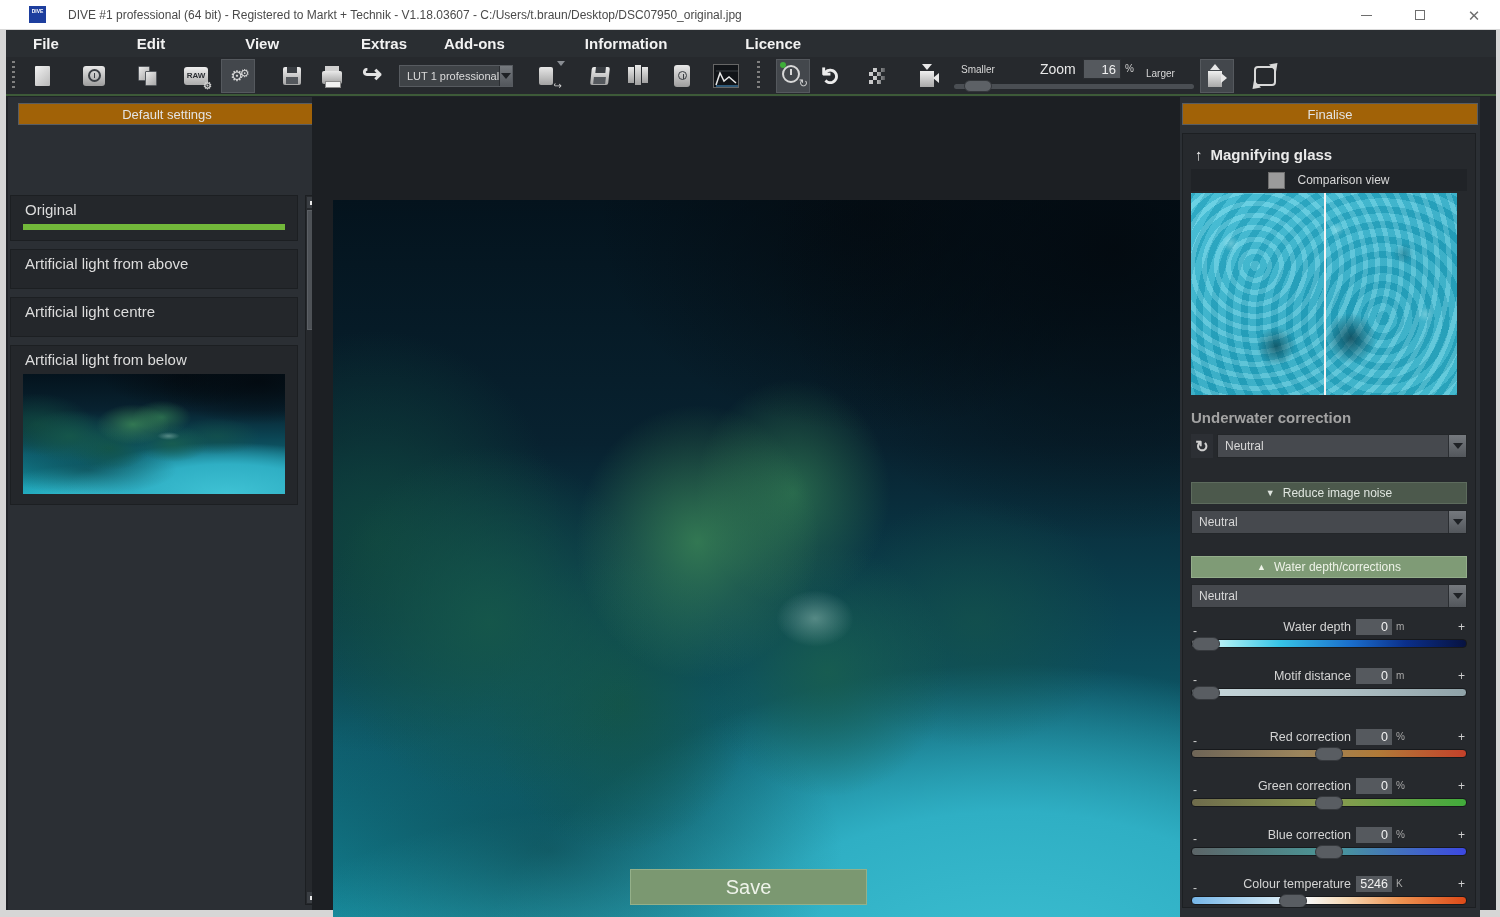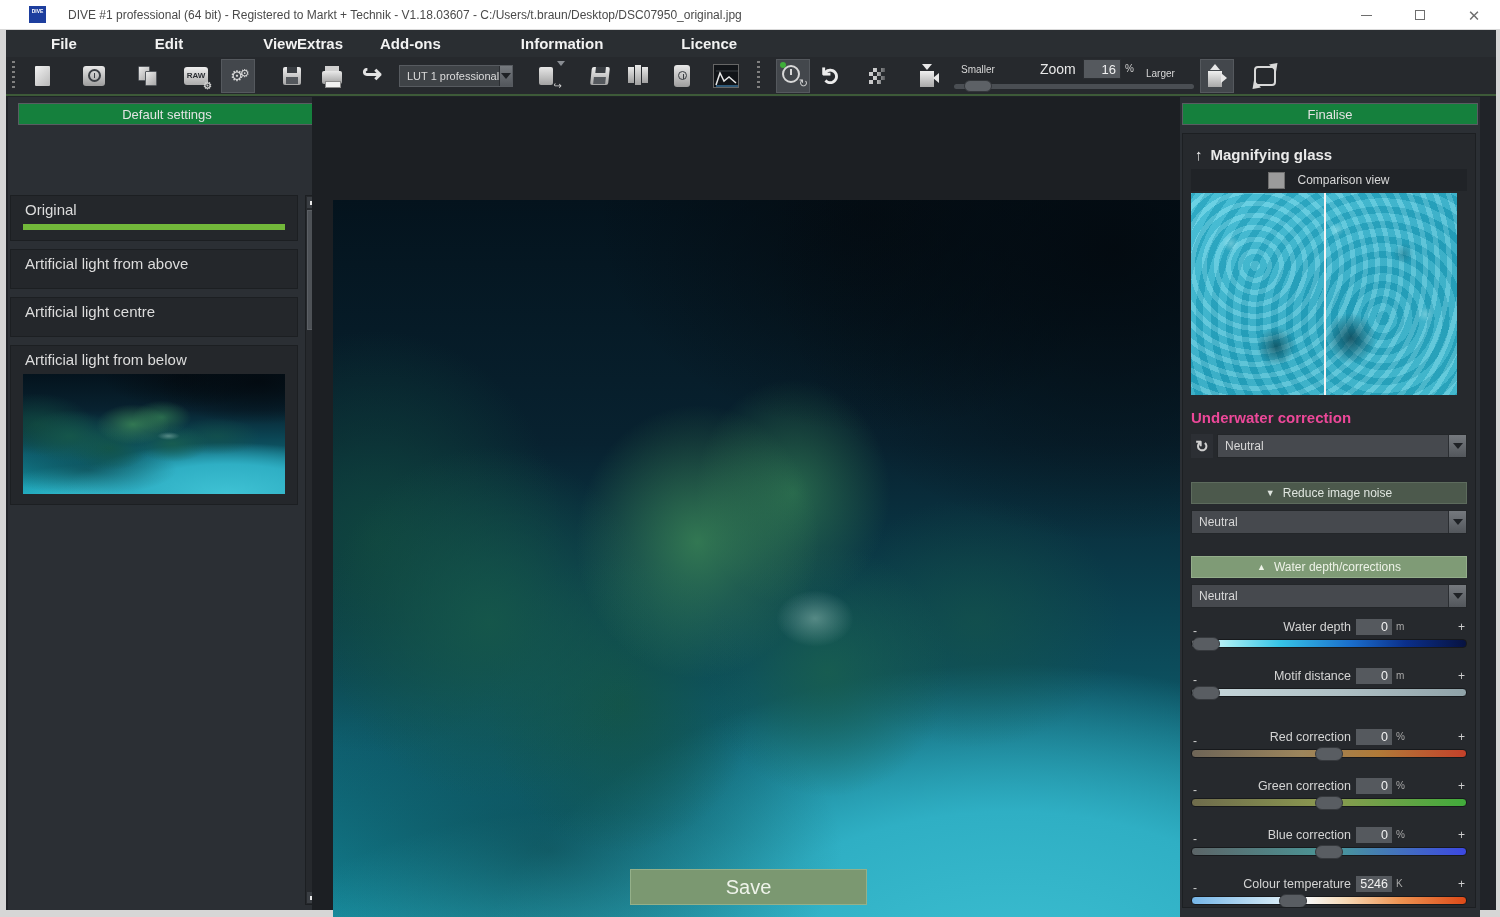--- a/index.html
+++ b/index.html
@@ -88,21 +88,21 @@
   .zg-small { position:absolute; left:11px; top:5px; font-size:10px; color:#d8d8d8; }
   .zg-zoom { position:absolute; left:90px; top:2px; font-size:14px; color:#e8e8e8; }
   .zg-val { position:absolute; left:133px; top:0; width:38px; height:20px; background:#55595e; border:1px solid #2a2d31;
             color:#f0f0f0; font-size:13px; text-align:right; padding:2px 4px 0 0; }
   .zg-pct { position:absolute; left:175px; top:4px; font-size:10px; color:#cfcfcf; }
   .zg-large { position:absolute; left:196px; top:9px; font-size:10px; color:#d8d8d8; }
   .zg-track { position:absolute; left:4px; top:25px; width:240px; height:5px; background:#4a4e53; border-radius:3px; }
   .zg-handle { position:absolute; left:14px; top:21px; width:28px; height:12px; background:#5d6166; border:1px solid #33363a; border-radius:6px; }
 
   
-  .panel-btn { position:absolute; height:22px; background:#15803d; border:1px solid #595d62;
+  .panel-btn { position:absolute; height:22px; background:#a16207; border:1px solid #595d62;
                color:#e3e3e3; font-size:13px; display:flex; align-items:center; justify-content:center; }
   .inset { background:#26292d; border:1px solid #1c1f22; }
   .dd { height:24px; background:#46494e; border:1px solid #232629; display:flex; align-items:center; }
   .dd .dd-label { flex:1; color:#d8d8d8; font-size:12px; padding-left:7px; }
 
   
   .left-panel { position:absolute; left:8px; top:97px; width:304px; height:813px; background:#2b2f34; }
   .btn-default { left:10px; top:6px; width:298px; }
   .browser-box { position:absolute; left:2px; top:36px; width:294px; height:58px; }
   .open-browser { position:absolute; left:4px; top:4px; width:286px; height:26px; background:#2f3338;
@@ -167,21 +167,21 @@
       radial-gradient(circle 26px at 32% 76%, rgba(12,70,84,0.75), rgba(12,70,84,0) 75%),
       radial-gradient(circle 34px at 60% 72%, rgba(10,64,80,0.8), rgba(10,64,80,0) 75%),
       radial-gradient(circle 14px at 80% 30%, rgba(16,90,110,0.4), rgba(16,90,110,0) 75%),
       radial-gradient(circle 12px at 15% 25%, rgba(220,255,255,0.35), rgba(220,255,255,0) 70%),
       radial-gradient(circle 10px at 55% 18%, rgba(220,255,255,0.3), rgba(220,255,255,0) 70%),
       radial-gradient(circle 11px at 88% 60%, rgba(220,255,255,0.3), rgba(220,255,255,0) 70%),
       repeating-radial-gradient(circle at 24% 36%, rgba(255,255,255,0.14) 0 5px, rgba(0,100,130,0.12) 5px 12px),
       repeating-radial-gradient(circle at 72% 62%, rgba(0,90,120,0.16) 0 7px, rgba(255,255,255,0.1) 7px 15px),
       linear-gradient(150deg, #41c6de, #2fb2cc 55%, #38bcd2); }
   .mag-line { position:absolute; left:50%; top:0; width:2px; height:100%; background:#f4f4f4; }
-  .uc-title { color:#ec4899; font-weight:bold; font-size:15px; padding:14px 0 8px 0; }
+  .uc-title { color:#a3a3a3; font-weight:bold; font-size:15px; padding:14px 0 8px 0; }
   .preset-row { display:flex; align-items:center; gap:4px; }
   .reset-box { width:22px; height:24px; background:#2c2f34; display:flex; align-items:center; justify-content:center; }
   .reset-ic { color:#cfcfcf; font-size:16px; font-weight:bold; }
   .dd-preset { flex:1; }
   .section-btn { height:22px; display:flex; align-items:center; justify-content:center; gap:8px; font-size:12px; }
   .btn-noise { margin-top:24px; background:#4c594c; border:1px solid #5d6b5d; color:#dfe5df; }
   .btn-depthsec { margin-top:22px; background:#7f9b76; border:1px solid #93ad8a; color:#eef3e8; }
   .sec-arrow { font-size:9px; }
   .dd-block { margin-top:6px; }
   
@@ -221,24 +221,24 @@
       <div class="win-btn">
           <span class="glyph-close">✕</span>
         </div>
     </div>
   </div>
   <div class="frame-left"></div>
   <div class="frame-right"></div>
   <div class="frame-bottom"></div>
 
   <div class="menubar">
-    <span class="menu-item" style="margin-left:45px">File</span>
+    <span class="menu-item" style="margin-left:27px">File</span>
     <span class="menu-item" style="margin-left:78px">Edit</span>
     <span class="menu-item" style="margin-left:80px">View</span>
-    <span class="menu-item" style="">Extras</span>
+    <span class="menu-item" style="margin-left:82px">Extras</span>
     <span class="menu-item" style="margin-left:37px">Add-ons</span>
     <span class="menu-item" style="margin-left:80px">Information</span>
     <span class="menu-item" style="margin-left:78px">Licence</span>
   </div>
 
   <div class="toolbar">
     <div class="drag-dots"></div>
     <div class="tbtn" style="margin-left:10px">
         <div class="ticon-page"></div>
       </div>

